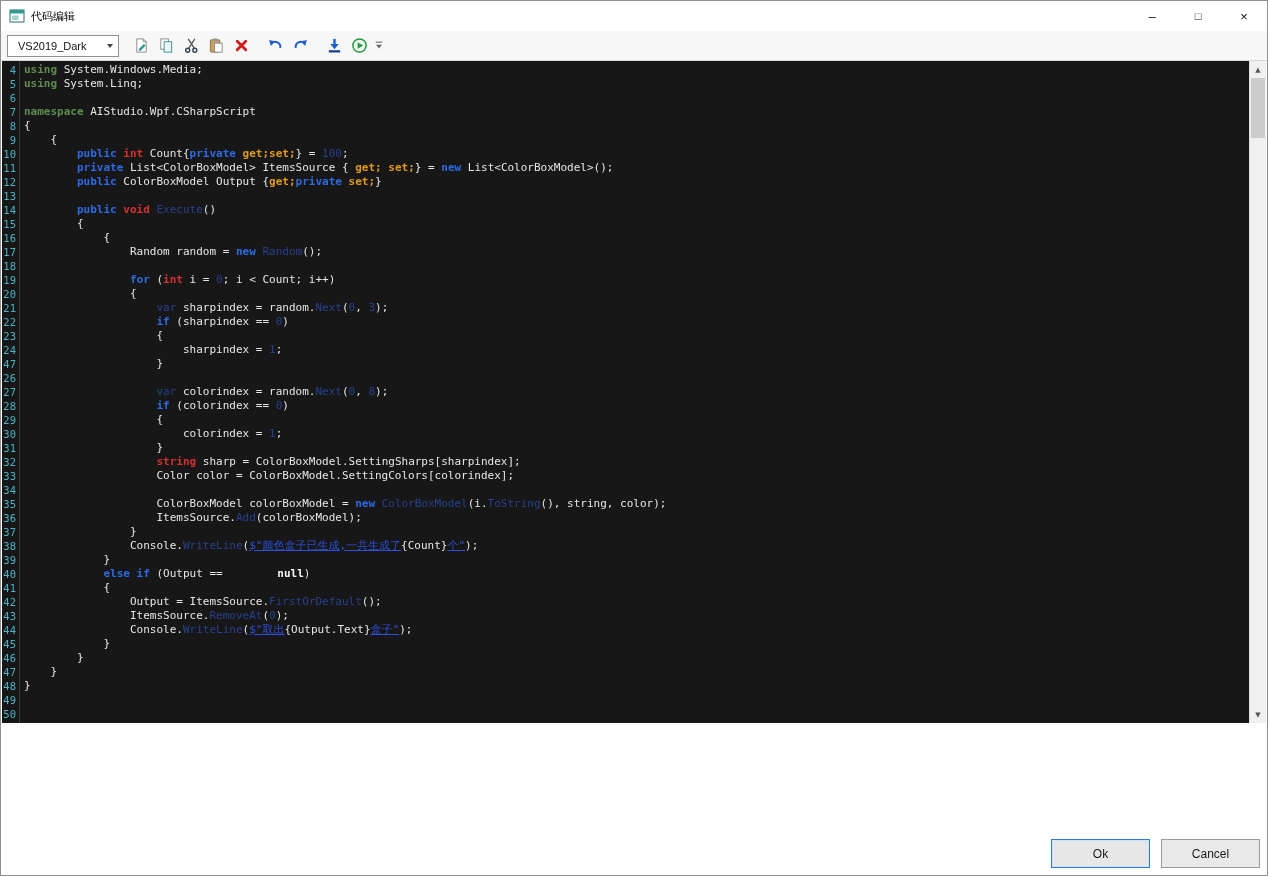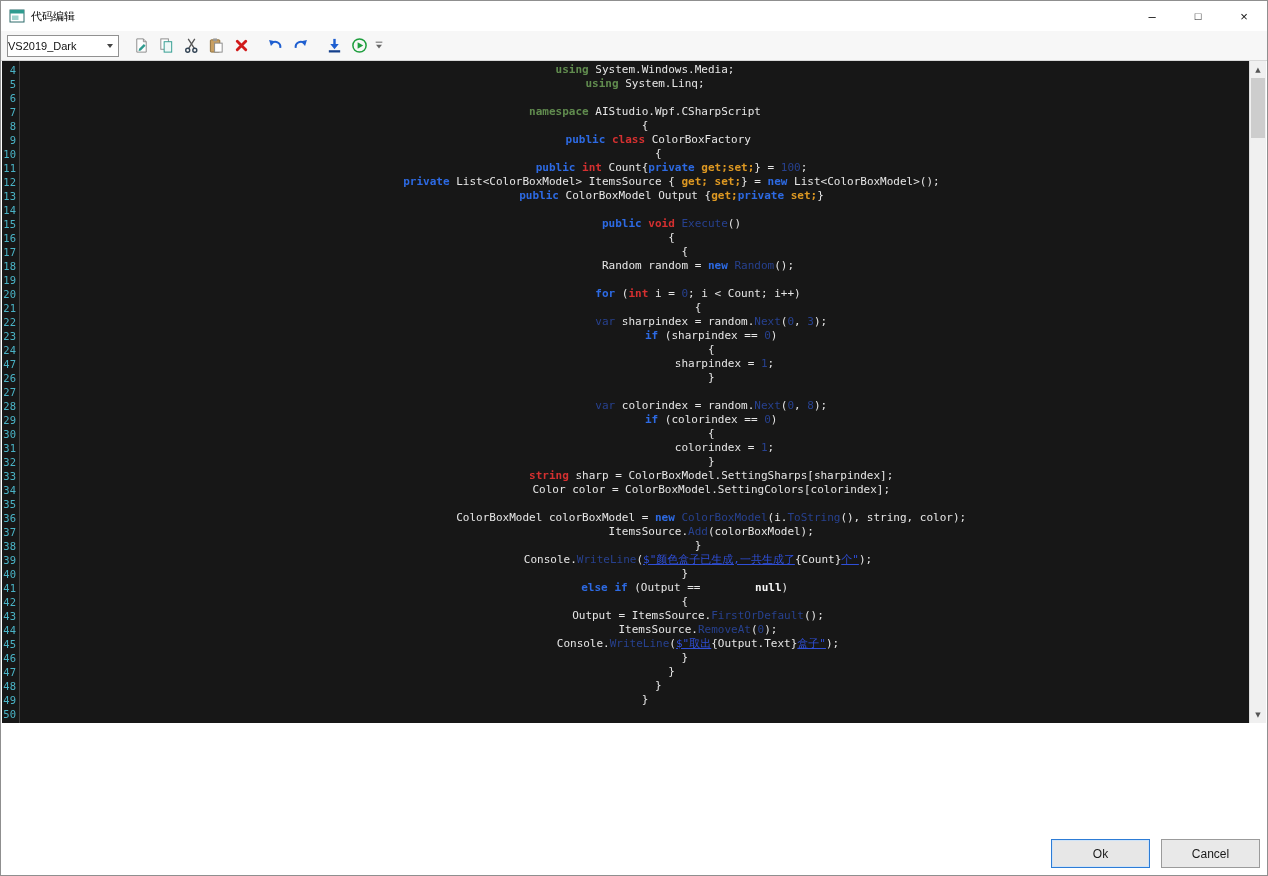--- a/index.html
+++ b/index.html
@@ -13,38 +13,38 @@
   .win-title{font-size:11px;color:#000000;}
   .win-controls{margin-left:auto;display:flex;height:30px;}
   .wbtn{width:46px;height:30px;display:flex;align-items:center;justify-content:center;
         font-size:13px;color:#111;background:transparent;border:none;cursor:default;}
   .wbtn.max{font-size:11px;}
 
   
   .toolbar{height:30px;background:#f7f7f7;border-bottom:1px solid #d8d8d8;display:flex;align-items:center;
            padding:0 6px;box-sizing:border-box;}
   .combo{width:112px;height:22px;background:#fff;border:1px solid #919191;display:flex;align-items:center;
-         font-size:11px;color:#111;padding-left:0;box-sizing:border-box;margin-right:10px;}
+         font-size:11px;color:#111;padding-left:10px;box-sizing:border-box;margin-right:10px;}
   .combo-arrow{margin-left:auto;margin-right:5px;width:0;height:0;border-left:3.5px solid transparent;
          border-right:3.5px solid transparent;border-top:4.5px solid #444;}
   .tbtn{width:25px;height:25px;border:none;background:transparent;padding:3px;display:flex;
         align-items:center;justify-content:center;box-sizing:border-box;}
   .tbtn svg{width:17px;height:17px;display:block;}
   .tbtn[data-name="undo-icon"],.tbtn[data-name="save-icon"]{margin-left:9px;}
   .tbtn[data-name="toolbar-overflow-icon"]{width:14px;padding:2px;}
   .tbtn[data-name="toolbar-overflow-icon"] svg{width:11px;height:13px;}
 
   
   .editor{position:absolute;top:60px;left:1px;right:1px;height:662px;background:var(--editor-bg,#171717);
           display:flex;font-family:"DejaVu Sans Mono",monospace;overflow:hidden;}
   .gutter{width:18px;flex:0 0 auto;padding-top:2px;box-sizing:border-box;color:var(--line-number-teal,#4ab3c6);
           border-right:1px solid #3e3e3e;}
   .ln{height:14px;line-height:14px;font-size:10.5px;text-align:right;padding-right:3px;}
   .codearea{flex:1;padding:2px 0 0 4px;overflow:hidden;}
-  .cl{height:14px;line-height:14px;font-size:11px;white-space:pre;color:#e6e6e6;text-align:center;}
+  .cl{height:14px;line-height:14px;font-size:11px;white-space:pre;color:#e6e6e6;}
   .tk-p{color:#e6e6e6;}
   .tk-k{color:var(--keyword-blue,#2d6ae3);font-weight:bold;}
   .tk-t{color:var(--type-red,#d43030);font-weight:bold;}
   .tk-g{color:var(--directive-green,#608b4e);font-weight:bold;}
   .tk-a{color:var(--accessor-orange,#dd9822);font-weight:bold;}
   .tk-m{color:var(--method-navy,#27418f);}
   .tk-s{color:var(--string-blue,#2f4fd8);text-decoration:underline;}
   .tk-b{color:#f5f5f5;font-weight:bold;margin-left:48px;}
 
   
@@ -205,21 +205,20 @@
         <div class="ln" data-name="line-number">48</div>
         <div class="ln" data-name="line-number">49</div>
         <div class="ln" data-name="line-number">50</div>
       </div>
     <div class="codearea" data-name="code-lines">
         <div class="cl" data-name="code-line"><span class="tk-g">using</span><span class="tk-p"> System.Windows.Media;</span></div>
         <div class="cl" data-name="code-line"><span class="tk-g">using</span><span class="tk-p"> System.Linq;</span></div>
         <div class="cl" data-name="code-line"> </div>
         <div class="cl" data-name="code-line"><span class="tk-g">namespace</span><span class="tk-p"> AIStudio.Wpf.CSharpScript</span></div>
         <div class="cl" data-name="code-line"><span class="tk-p">{</span></div>
-        <div class="cl" data-name="code-line"><span class="tk-p">    </span><span class="tk-k">public</span><span class="tk-p"> </span><span class="tk-t">class</span><span class="tk-p"> ColorBoxFactory</span></div>
         <div class="cl" data-name="code-line"><span class="tk-p">    {</span></div>
         <div class="cl" data-name="code-line"><span class="tk-p">        </span><span class="tk-k">public</span><span class="tk-p"> </span><span class="tk-t">int</span><span class="tk-p"> Count{</span><span class="tk-k">private</span><span class="tk-p"> </span><span class="tk-a">get;set;</span><span class="tk-p">} = </span><span class="tk-m">100</span><span class="tk-p">;</span></div>
         <div class="cl" data-name="code-line"><span class="tk-p">        </span><span class="tk-k">private</span><span class="tk-p"> List&lt;ColorBoxModel&gt; ItemsSource { </span><span class="tk-a">get;</span><span class="tk-p"> </span><span class="tk-a">set;</span><span class="tk-p">} = </span><span class="tk-k">new</span><span class="tk-p"> List&lt;ColorBoxModel&gt;();</span></div>
         <div class="cl" data-name="code-line"><span class="tk-p">        </span><span class="tk-k">public</span><span class="tk-p"> ColorBoxModel Output {</span><span class="tk-a">get;</span><span class="tk-k">private</span><span class="tk-p"> </span><span class="tk-a">set;</span><span class="tk-p">}</span></div>
         <div class="cl" data-name="code-line"> </div>
         <div class="cl" data-name="code-line"><span class="tk-p">        </span><span class="tk-k">public</span><span class="tk-p"> </span><span class="tk-t">void</span><span class="tk-p"> </span><span class="tk-m">Execute</span><span class="tk-p">()</span></div>
         <div class="cl" data-name="code-line"><span class="tk-p">        {</span></div>
         <div class="cl" data-name="code-line"><span class="tk-p">            {</span></div>
         <div class="cl" data-name="code-line"><span class="tk-p">                Random random = </span><span class="tk-k">new</span><span class="tk-p"> </span><span class="tk-m">Random</span><span class="tk-p">();</span></div>
         <div class="cl" data-name="code-line"> </div>

